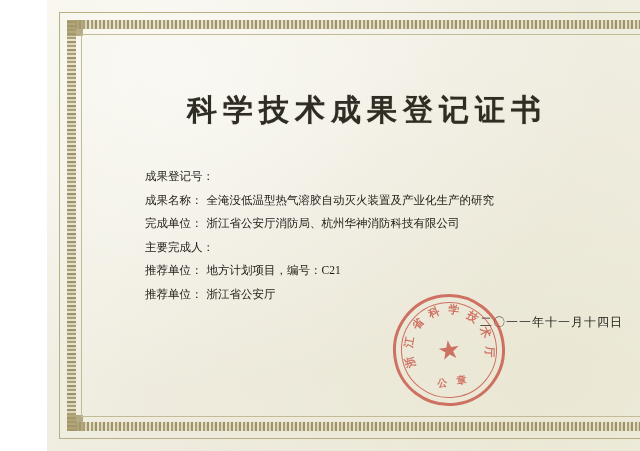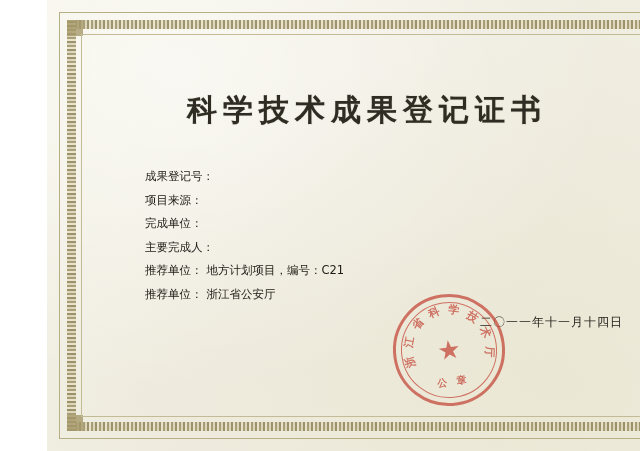--- a/index.html
+++ b/index.html
@@ -125,20 +125,21 @@
     font-size: 11.5px;
     color: #1d1b15;
     line-height: 1.0;
   }
 
   .field-row {
     display: flex;
     align-items: flex-end;
     margin-bottom: 12px;
     white-space: nowrap;
+    font-family: Liberation Serif, serif;
   }
   .field-label {
     flex: 0 0 auto;
   }
   .field-value {
     flex: 0 1 auto;
     margin-left: 4px;
   }
 
   .date-line {
@@ -230,25 +231,27 @@
 
     <div class="title">科学技术成果登记证书</div>
 
     <div class="fields">
 
       <div class="field-row">
         <span class="field-label">成果登记号：</span>
       </div>
 
       <div class="field-row">
-        <span class="field-label">项目来源：</span>
+        <span class="field-label">成果名称：</span>
+        <span class="field-value">全淹没低温型热气溶胶自动灭火装置及产业化生产的研究</span>
       </div>
 
       <div class="field-row">
         <span class="field-label">完成单位：</span>
+        <span class="field-value">浙江省公安厅消防局、杭州华神消防科技有限公司</span>
       </div>
 
       <div class="field-row">
         <span class="field-label">主要完成人：</span>
       </div>
 
       <div class="field-row">
         <span class="field-label">推荐单位：</span>
         <span class="field-value">地方计划项目，编号：C21</span>
       </div>

